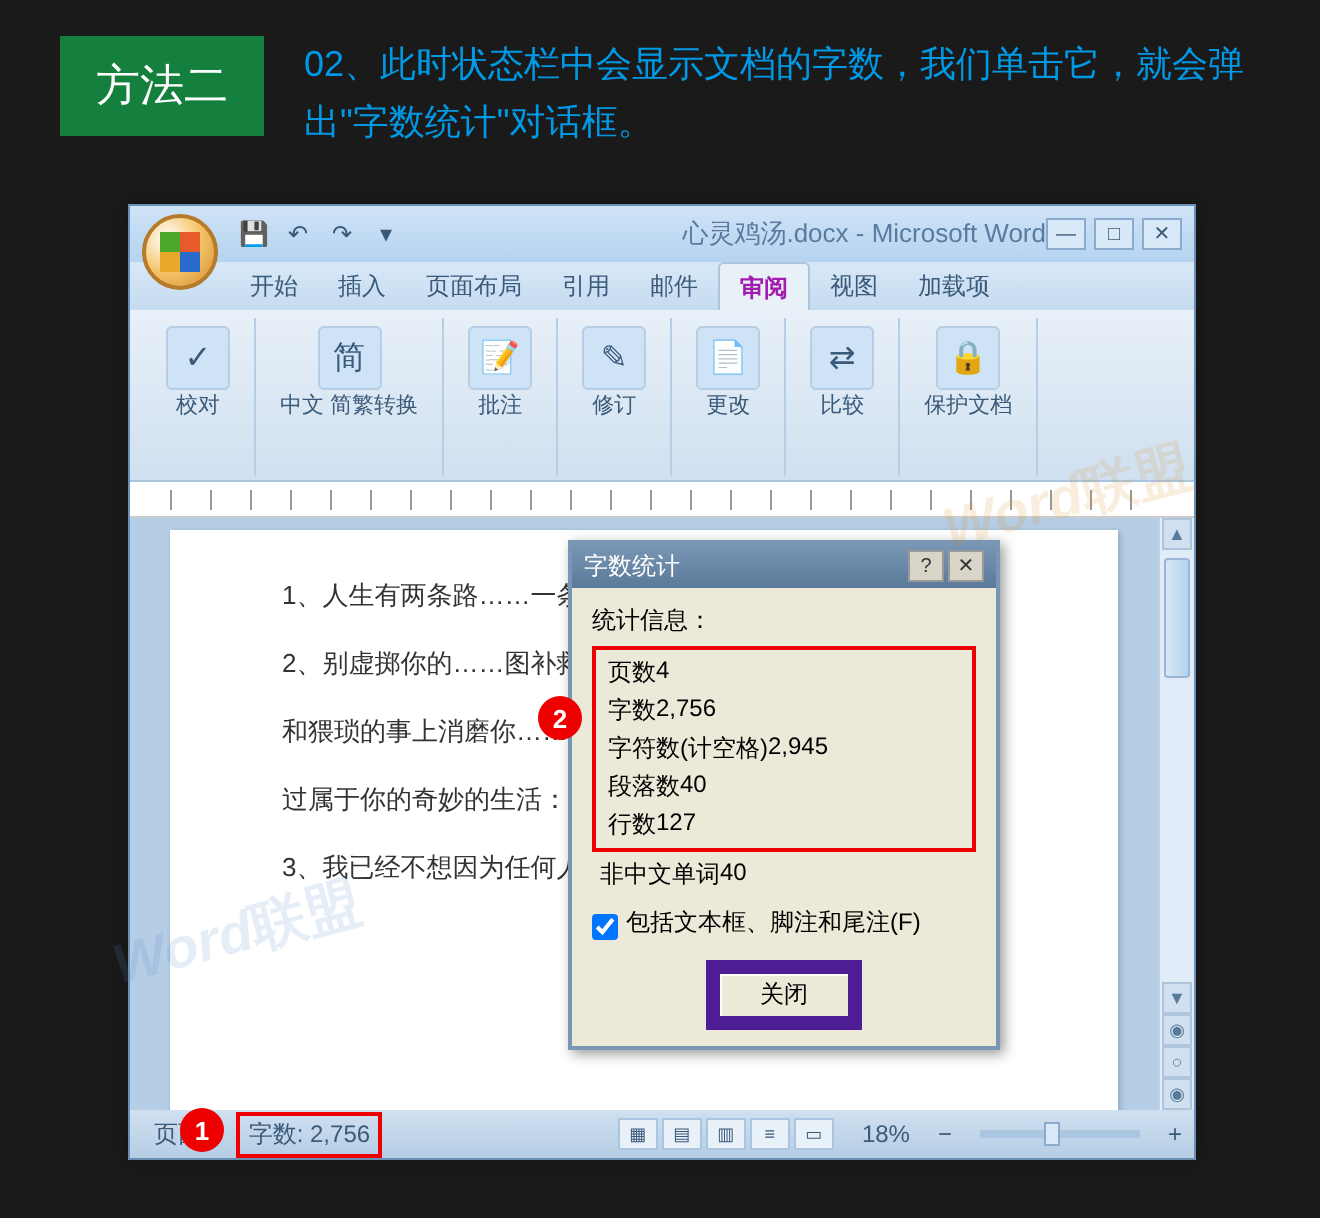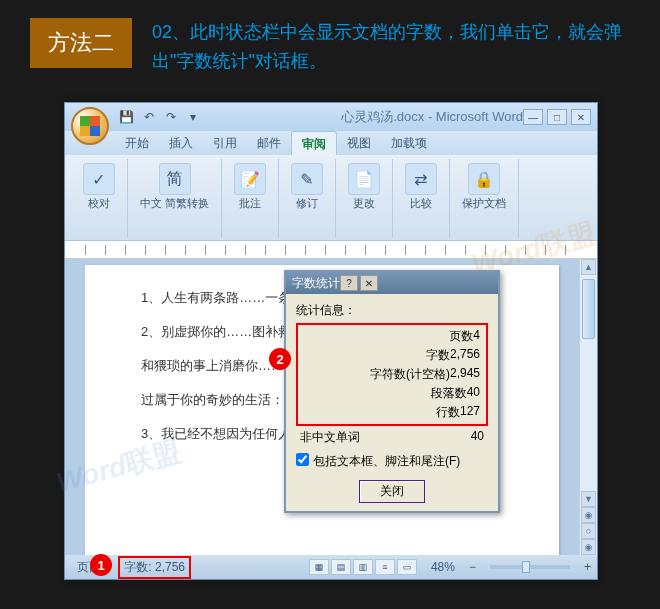--- a/index.html
+++ b/index.html
@@ -1,31 +1,31 @@
 <!DOCTYPE html>
 <html><head>
 <meta charset="utf-8">
 <style>
 *{margin:0;padding:0;box-sizing:border-box;font-family:"Microsoft YaHei",SimSun,Arial,sans-serif}
 body{width:660px;height:609px;background:#1a1a1a;position:relative;overflow:hidden}
 .header{display:flex;align-items:flex-start;padding:18px 30px 10px}
-.method-badge{background:#a16207;color:#fff;font-size:22px;padding:10px 18px;margin-right:20px}
+.method-badge{background:#15803d;color:#fff;font-size:22px;padding:10px 18px;margin-right:20px}
 .header-text{color:#0099e5;font-size:18px;line-height:1.6;flex:1}
 .word-window{position:absolute;left:64px;top:102px;width:534px;height:478px;background:#fff;border:1px solid #6b8fb5;box-shadow:0 0 8px rgba(0,0,0,.3)}
 .titlebar{height:28px;background:linear-gradient(#cfe3f7,#b5d3f0);display:flex;align-items:center;padding:0 6px;font-size:12px;color:#3a5a7a}
 .office-btn{width:38px;height:38px;border-radius:50%;background:radial-gradient(circle at 30% 30%,#fff,#f5c56b,#d68a2a);border:2px solid #b57a2a;position:absolute;left:6px;top:4px;z-index:5;display:flex;align-items:center;justify-content:center}
 .office-btn::before{content:"";position:absolute;width:20px;height:20px;background:conic-gradient(#e85a2a 0 90deg,#2a6acc 90deg 180deg,#e8a82a 180deg 270deg,#4aa82a 270deg)}
 .qat{display:flex;gap:6px;margin-left:48px;align-items:center}
 .qat-icon{width:16px;height:16px;display:flex;align-items:center;justify-content:center;font-size:12px;color:#3a5a7a}
 .title-text{flex:1;text-align:right;font-size:13px;color:#5a7aa0}
 .win-controls{display:flex;gap:4px}
 .win-btn{width:20px;height:16px;border:1px solid #8aabce;background:#d8e8f7;font-size:10px;display:flex;align-items:center;justify-content:center;color:#3a5a7a}
 .tabs{height:24px;background:linear-gradient(#d8e8f7,#c5dbf0);display:flex;padding-left:50px;font-size:12px}
 .tab{padding:4px 10px;color:#3a5a7a;cursor:pointer}
-.tab.active{background:#e8f0f8;border:1px solid #aac5e0;border-bottom:none;border-radius:3px 3px 0 0;color:#15803d;font-weight:bold}
+.tab.active{background:#e8f0f8;border:1px solid #aac5e0;border-bottom:none;border-radius:3px 3px 0 0;color:#a21caf;font-weight:bold}
 .ribbon{height:86px;background:linear-gradient(#e8f0f8,#d0e0f0);border-bottom:1px solid #aac5e0;display:flex;padding:4px 6px 2px}
 .ribbon-group{border-right:1px solid #b5cde5;padding:2px 8px;display:flex;flex-direction:column;align-items:center;justify-content:space-between;font-size:11px;color:#3a5a7a}
 .ribbon-btn{display:flex;flex-direction:column;align-items:center;gap:2px;padding:2px 4px}
 .ribbon-icon{width:32px;height:32px;background:#cfe3f7;border:1px solid #b5cde5;border-radius:3px;display:flex;align-items:center;justify-content:center;font-size:16px}
 .ribbon-label{font-size:11px;text-align:right;line-height:1.2}
 .ruler{height:18px;background:#fff;border-bottom:1px solid #ccc;position:relative}
 .ruler::before{content:"";position:absolute;left:20px;right:20px;top:4px;height:10px;background:repeating-linear-gradient(90deg,#999 0 1px,transparent 1px 20px)}
 .doc-area{position:absolute;top:156px;left:0;right:18px;bottom:24px;background:#b5cde5;overflow:hidden}
 .page{background:#fff;margin:6px 20px;padding:20px 30px;min-height:300px;box-shadow:1px 1px 3px rgba(0,0,0,.2);font-size:13px;color:#333;line-height:2}
 .page p{margin-bottom:8px;text-indent:2em}
@@ -33,32 +33,32 @@
 .vscroll-thumb{position:absolute;left:2px;right:2px;top:20px;height:60px;background:linear-gradient(90deg,#d8e8f7,#b5d3f0);border:1px solid #9ab5d5;border-radius:2px}
 .vscroll-btn{position:absolute;left:1px;right:1px;height:16px;background:#d0e0f0;border:1px solid #b0c5dc;font-size:9px;display:flex;align-items:center;justify-content:center;color:#5a7a9a}
 .statusbar{position:absolute;bottom:0;left:0;right:0;height:24px;background:linear-gradient(#d0e0f0,#b5cde5);display:flex;align-items:center;padding:0 6px;font-size:12px;color:#3a5a7a;gap:8px}
 .sb-item{padding:2px 6px}
 .word-count-sb{border:2px solid #e00;padding:1px 4px}
 .view-btns{display:flex;gap:2px;margin-left:auto}
 .view-btn{width:20px;height:16px;border:1px solid #aac5e0;background:#e8f0f8;font-size:9px;display:flex;align-items:center;justify-content:center}
 .zoom-slider{width:80px;height:4px;background:#aac5e0;position:relative;margin:0 6px}
 .zoom-thumb{position:absolute;left:40%;top:-4px;width:8px;height:12px;background:#d8e8f7;border:1px solid #8aabce}
 .dialog{position:absolute;left:284px;top:270px;width:216px;background:#ece9d8;border:2px solid #7a96b5;box-shadow:2px 2px 6px rgba(0,0,0,.4);font-size:12px;z-index:20}
-.dlg-title{height:22px;background:linear-gradient(#7a96b5,#5a7a9a);color:#fff;display:flex;align-items:center;padding:0 6px;font-size:12px;}
+.dlg-title{height:22px;background:linear-gradient(#7a96b5,#5a7a9a);color:#fff;display:flex;align-items:center;padding:0 6px;font-size:12px;justify-content:space-between}
 .dlg-close{display:flex;gap:2px}
 .dlg-close-btn{width:18px;height:16px;background:#d8d4c8;border:1px solid #999;font-size:10px;display:flex;align-items:center;justify-content:center;color:#333}
 .dlg-body{padding:8px 10px}
 .dlg-label{margin-bottom:4px}
 .stats-box{border:2px solid #e00;padding:2px}
-.stat-row{display:flex;justify-content:flex-end;padding:1px 4px}
-.extra-row{display:flex;justify-content:space-between;padding:1px 4px;margin-top:2px}
-.dlg-check{margin-top:6px;display:flex;align-items:flex-start;gap:4px}
+.stat-row{display:flex;justify-content:flex-start;padding:1px 4px}
+.extra-row{display:flex;padding:1px 4px;margin-top:2px}
+.dlg-check{margin-top:6px;display:flex;align-items:flex-end;gap:4px}
 .dlg-check input{width:13px;height:13px}
 .dlg-btn-row{text-align:center;margin-top:10px}
-.dlg-btn{padding:2px 20px;background:#ece9d8;border:1px solid #4c1d95;box-shadow:1px 1px 0 #fff inset;font-size:12px}
+.dlg-btn{padding:2px 20px;background:#ece9d8;border:7px solid #4c1d95;box-shadow:1px 1px 0 #fff inset;font-size:12px}
 .callout{position:absolute;width:22px;height:22px;border-radius:50%;background:#e00;color:#fff;font-size:13px;font-weight:bold;display:flex;align-items:center;justify-content:center;z-index:30}
 .callout-1{left:90px;top:554px}
 .callout-2{left:269px;top:348px}
 .watermark{position:absolute;font-size:28px;font-weight:bold;opacity:.15;transform:rotate(-15deg);pointer-events:none;z-index:25}
 .wm1{left:470px;top:230px;color:#d8932a}
 .wm2{left:55px;top:448px;color:#5a8acc}
 .wm-text{font-style:italic}
 .wm-cn{font-style:normal}
 </style>
 </head>
@@ -81,20 +81,21 @@
     <div class="title-text">心灵鸡汤.docx - Microsoft Word</div>
     <div class="win-controls">
       <div class="win-btn">—</div>
       <div class="win-btn">□</div>
       <div class="win-btn">✕</div>
     </div>
   </div>
   <div class="tabs" id="tabs">
       <div class="tab">开始</div>
       <div class="tab">插入</div>
+      <div class="tab">页面布局</div>
       <div class="tab">引用</div>
       <div class="tab">邮件</div>
       <div class="tab active">审阅</div>
       <div class="tab">视图</div>
       <div class="tab">加载项</div>
     </div>
   <div class="ribbon" id="ribbon">
       <div class="ribbon-group">
         <div class="ribbon-btn">
           <div class="ribbon-icon">✓</div>
@@ -160,21 +161,21 @@
   <div class="statusbar">
     <span class="sb-item">页面:</span>
     <span class="sb-item word-count-sb">字数: 2,756</span>
     <div class="view-btns">
       <div class="view-btn">▦</div>
       <div class="view-btn">▤</div>
       <div class="view-btn">▥</div>
       <div class="view-btn">≡</div>
       <div class="view-btn">▭</div>
     </div>
-    <span class="sb-item">48%</span>
+    <span class="sb-item">18%</span>
     <span>−</span>
     <div class="zoom-slider">
         <div class="zoom-thumb"></div>
       </div>
     <span>+</span>
   </div>
 </div>
 
 <div class="dialog">
   <div class="dlg-title">

